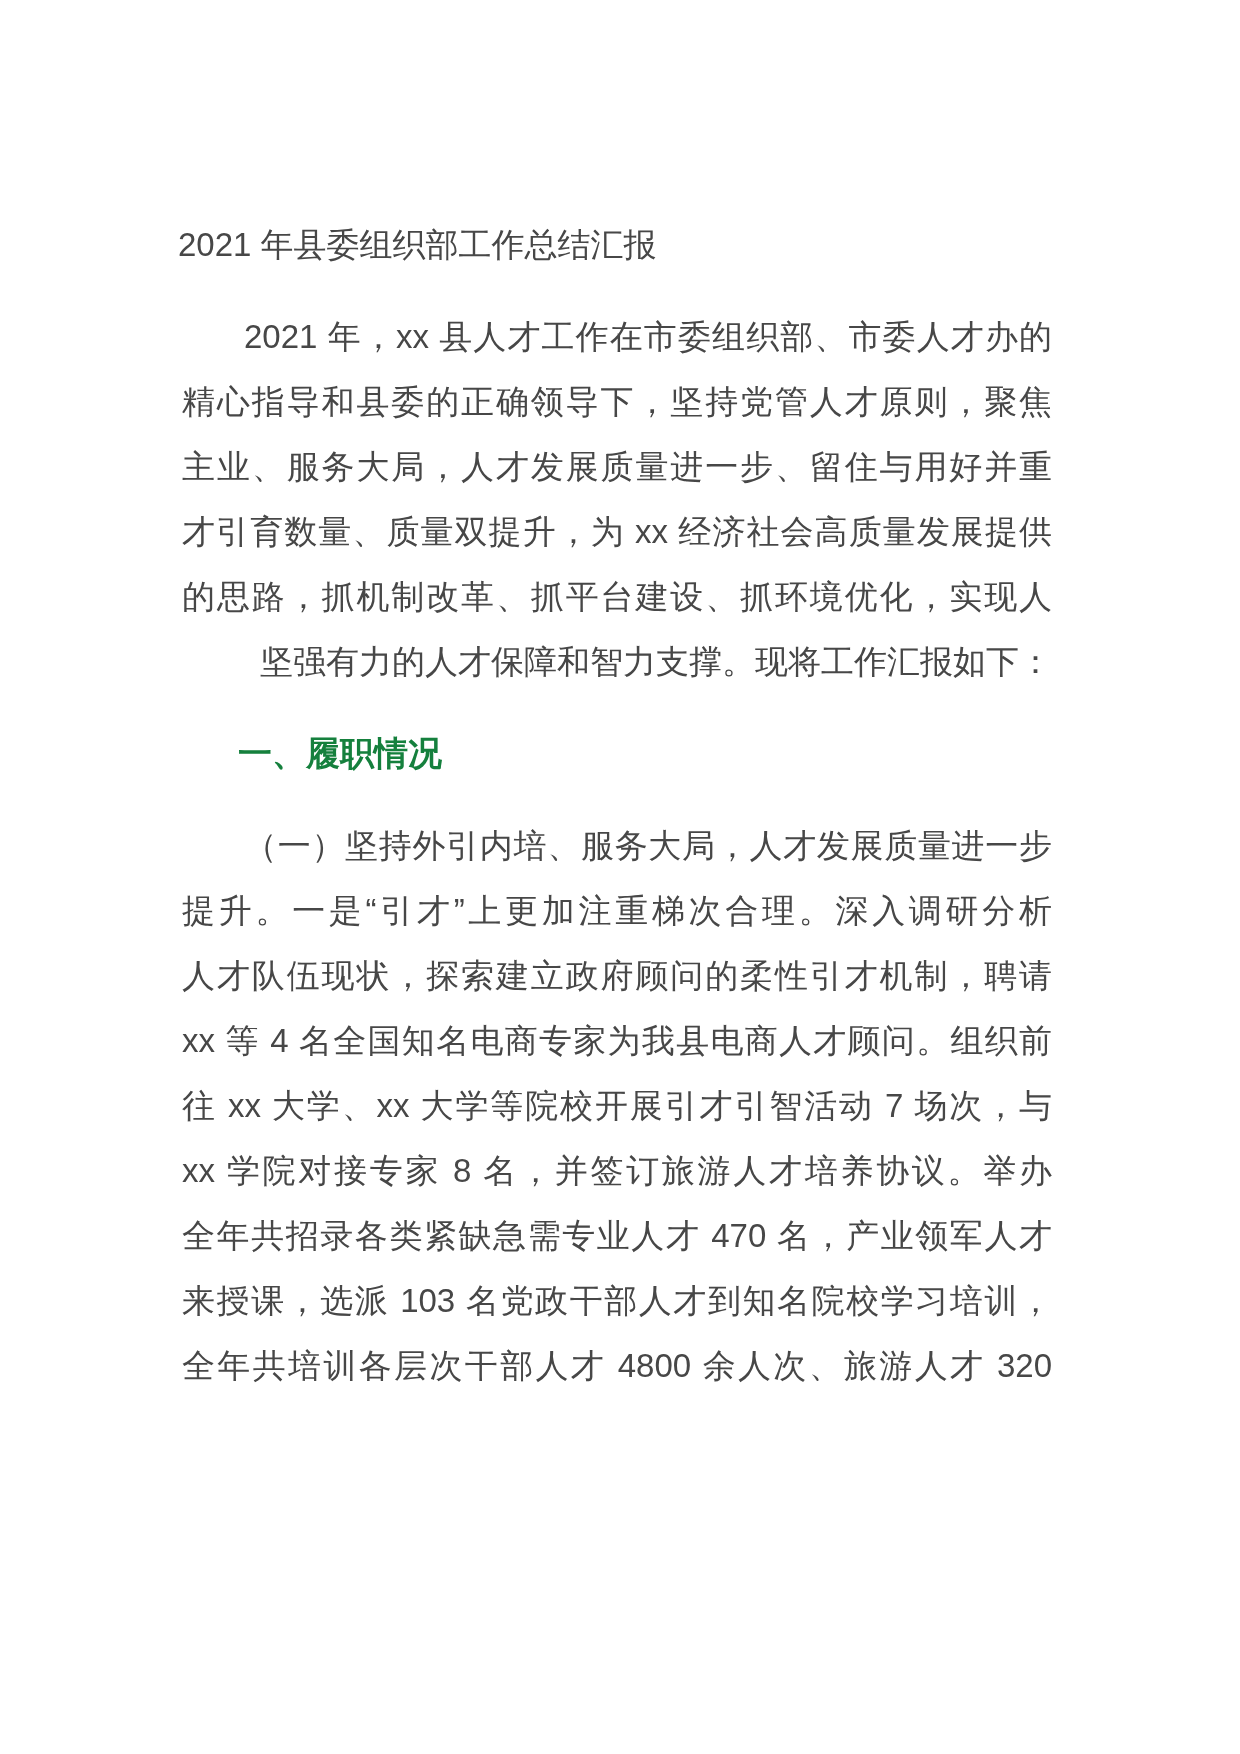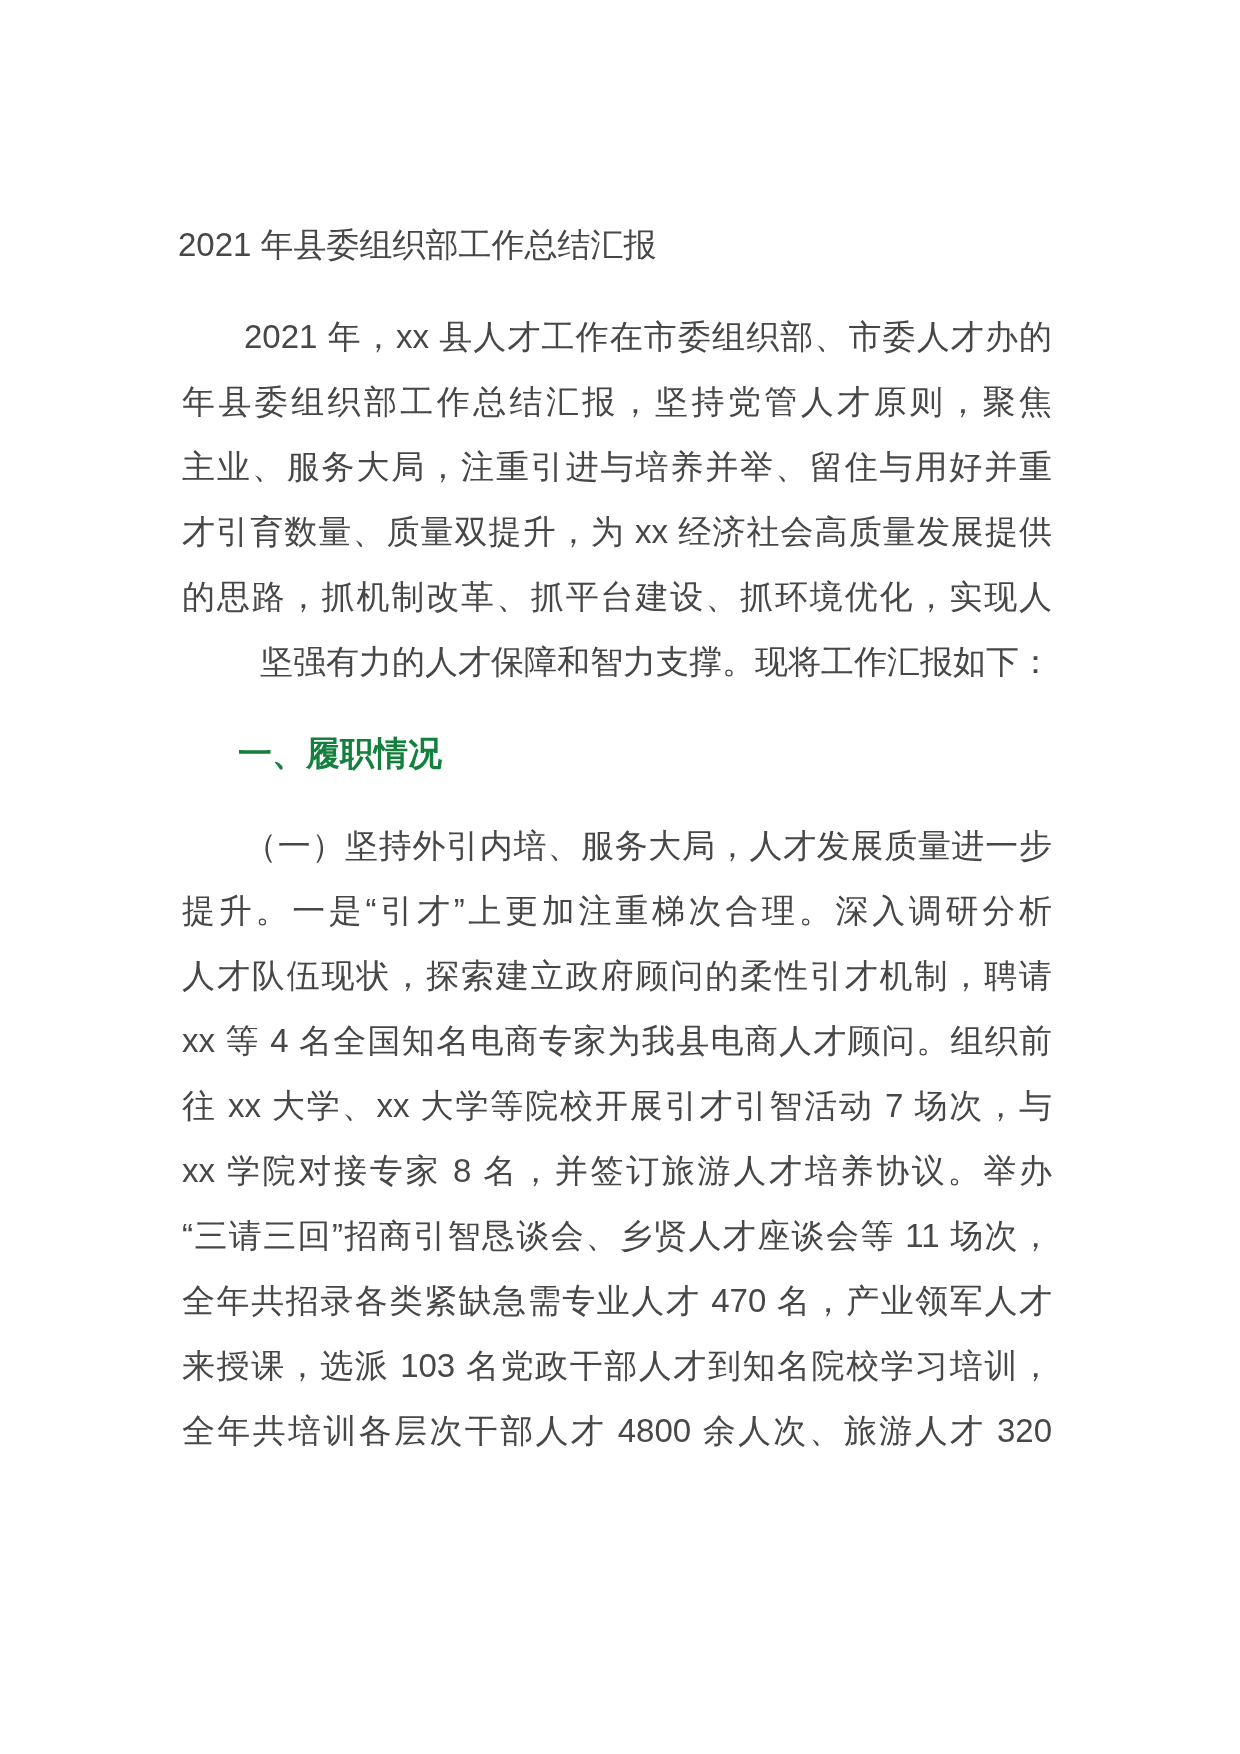--- a/index.html
+++ b/index.html
@@ -55,33 +55,32 @@
   }
 </style>
 </head>
 <body>
 
 <div class="page">
   <h1 class="doc-title">2021 年县委组织部工作总结汇报</h1>
   <div>
       <div class="para">
         <div class="line j ind">2021 年，xx 县人才工作在市委组织部、市委人才办的</div>
-        <div class="line j">年县委组织部工作总结汇报，坚持党管人才原则，聚焦</div>
-        <div class="line j">主业、服务大局，注重引进与培养并举、留住与用好并重</div>
+        <div class="line j">精心指导和县委的正确领导下，坚持党管人才原则，聚焦</div>
+        <div class="line j">主业、服务大局，人才发展质量进一步、留住与用好并重</div>
         <div class="line j">才引育数量、质量双提升，为 xx 经济社会高质量发展提供</div>
         <div class="line j">的思路，抓机制改革、抓平台建设、抓环境优化，实现人</div>
         <div class="line">坚强有力的人才保障和智力支撑。现将工作汇报如下：</div>
       </div>
       <div class="heading">一、履职情况</div>
       <div class="para">
         <div class="line j ind">（一）坚持外引内培、服务大局，人才发展质量进一步</div>
         <div class="line j">提升。一是“引才”上更加注重梯次合理。深入调研分析</div>
         <div class="line j">人才队伍现状，探索建立政府顾问的柔性引才机制，聘请</div>
         <div class="line j">xx 等 4 名全国知名电商专家为我县电商人才顾问。组织前</div>
         <div class="line j">往 xx 大学、xx 大学等院校开展引才引智活动 7 场次，与</div>
         <div class="line j">xx 学院对接专家 8 名，并签订旅游人才培养协议。举办</div>
-        <div class="line j">“三请三回”招商引智恳谈会、乡贤人才座谈会等 11 场次，</div>
         <div class="line j">全年共招录各类紧缺急需专业人才 470 名，产业领军人才</div>
         <div class="line j">来授课，选派 103 名党政干部人才到知名院校学习培训，</div>
         <div class="line j">全年共培训各层次干部人才 4800 余人次、旅游人才 320</div>
       </div>
     </div>
 </div>
 
 </body></html>

